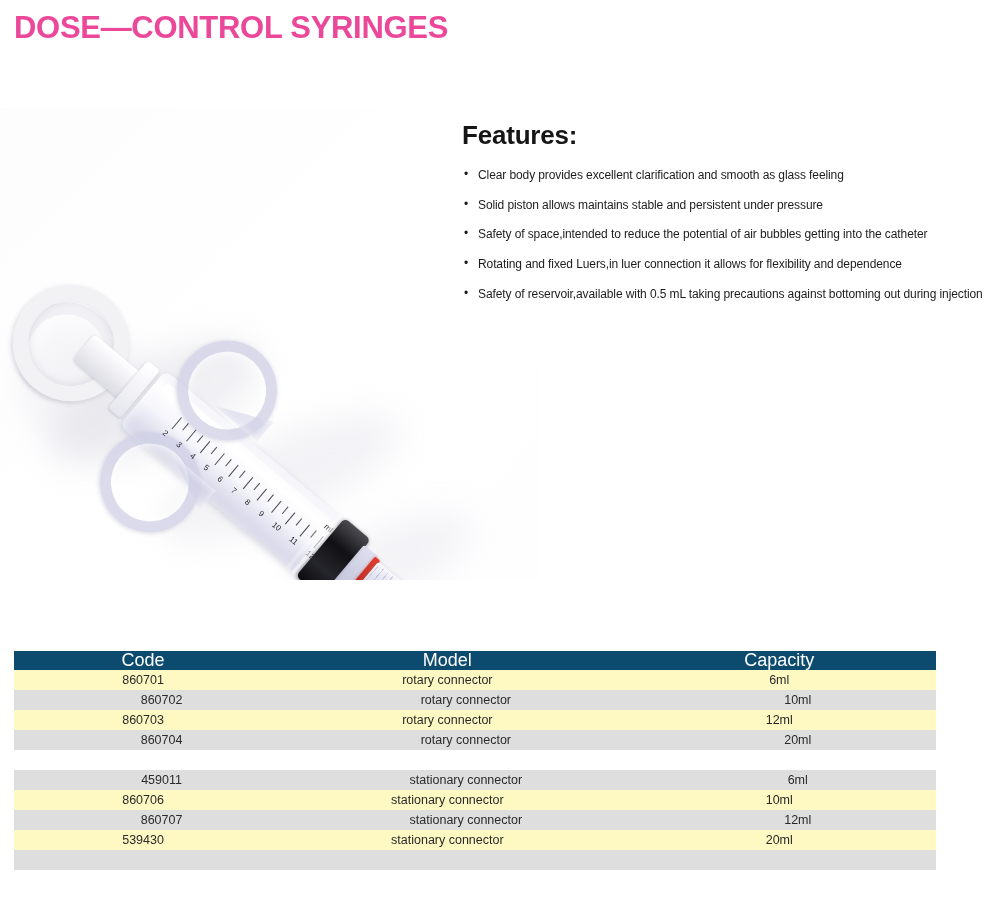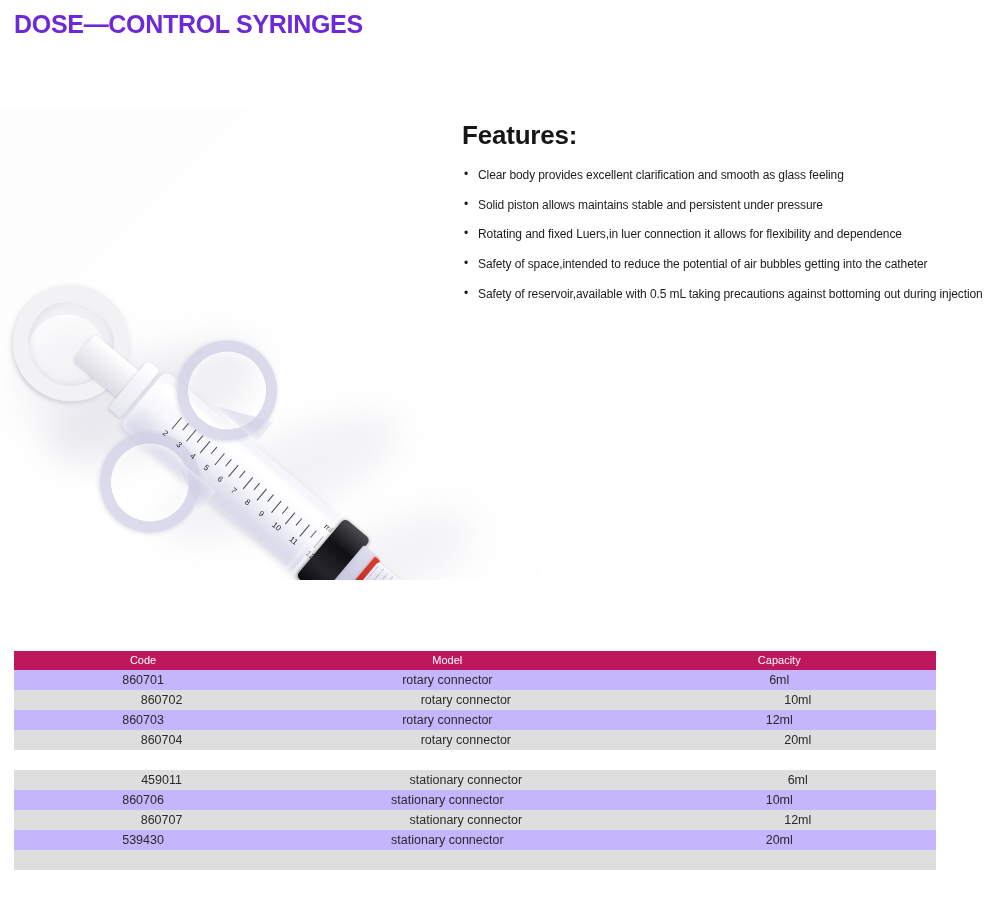--- a/index.html
+++ b/index.html
@@ -14,24 +14,24 @@
     overflow: hidden;
     font-family: "Liberation Sans", sans-serif;
     color: #1a1a1a;
   }
 
   
   .page-title {
     position: absolute;
     left: 14px;
     top: 10px;
-    font-size: 25px;
+    font-size: 31px;
     font-weight: bold;
     letter-spacing: -0.3px;
-    color: #6d28d9;
+    color: #ec4899;
     white-space: nowrap;
   }
 
   
   .photo-panel {
     position: absolute;
     left: 0px;
     top: 108px;
     width: 540px;
     height: 472px;
@@ -305,39 +305,39 @@
     top: 651px;
     width: 922px;
     border-collapse: collapse;
     table-layout: fixed;
   }
   .spec-table col.c-code { width: 28%; }
   .spec-table col.c-model { width: 38%; }
   .spec-table col.c-cap  { width: 34%; }
 
   .spec-table th {
-    background: #be185d;
+    background: #0c4a6e;
     color: #ffffff;
-    font-size: 11px;
+    font-size: 18px;
     font-weight: normal;
     height: 19px;
     padding: 0;
     text-align: center;
     line-height: 19px;
   }
   .spec-table td {
     font-size: 12.5px;
     color: #2a2a2a;
     height: 20px;
     padding: 0;
     text-align: center;
     line-height: 20px;
   }
   tr.row-shaded td { background: #dedede; padding-left: 37px; }
-  tr.row-plain  td { background: #c4b5fd; }
+  tr.row-plain  td { background: #fef9c3; }
   tr.spacer-row td { background: #ffffff; height: 20px; }
   tr.tail-row   td { background: #dedede; height: 20px; }
 </style>
 </head>
 <body>
 
 <div class="page-title">DOSE—CONTROL SYRINGES</div>
 
 <div class="photo-panel">
   <div class="photo-stage">
@@ -408,22 +408,22 @@
       <div class="luer-ribs"></div>
     </div>
   </div>
 </div>
 
 <div class="features">
   <div class="features-heading">Features:</div>
   <ul class="feature-list">
     <li class="feature-item">Clear body provides excellent clarification and smooth as glass feeling</li>
     <li class="feature-item">Solid piston allows maintains stable and persistent under pressure</li>
+    <li class="feature-item">Safety of space,intended to reduce the potential of air bubbles getting into the catheter</li>
     <li class="feature-item">Rotating and fixed Luers,in luer connection it allows for flexibility and dependence</li>
-    <li class="feature-item">Safety of space,intended to reduce the potential of air bubbles getting into the catheter</li>
     <li class="feature-item">Safety of reservoir,available with 0.5 mL taking precautions against bottoming out during injection</li>
   </ul>
 </div>
 
 <table class="spec-table">
   <colgroup>
     <col class="c-code">
       <col class="c-model">
       <col class="c-cap">
   </colgroup>

